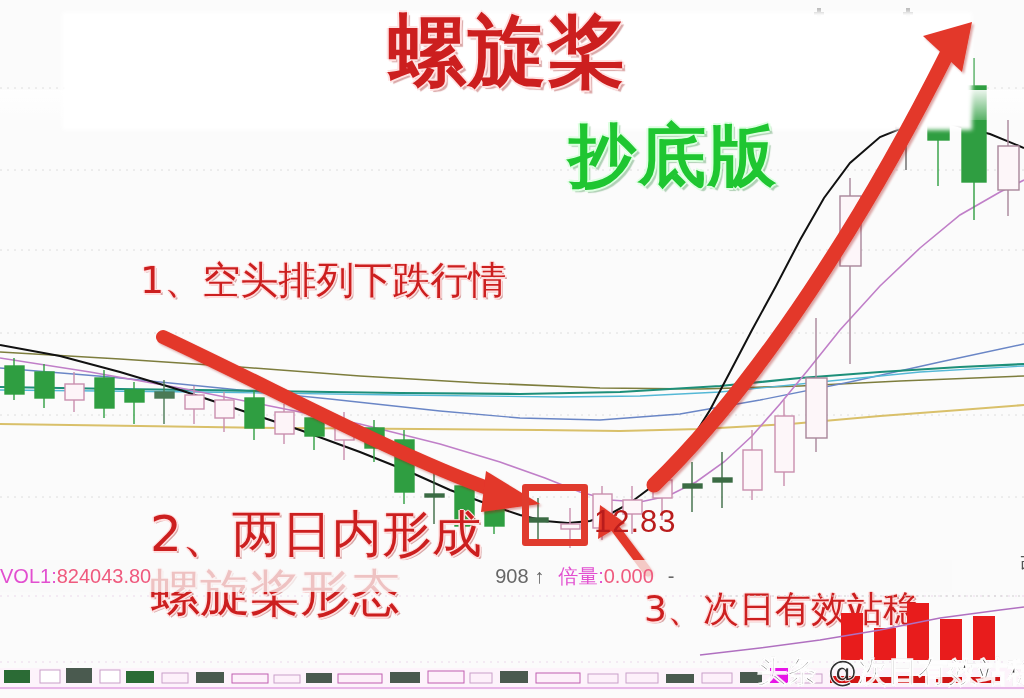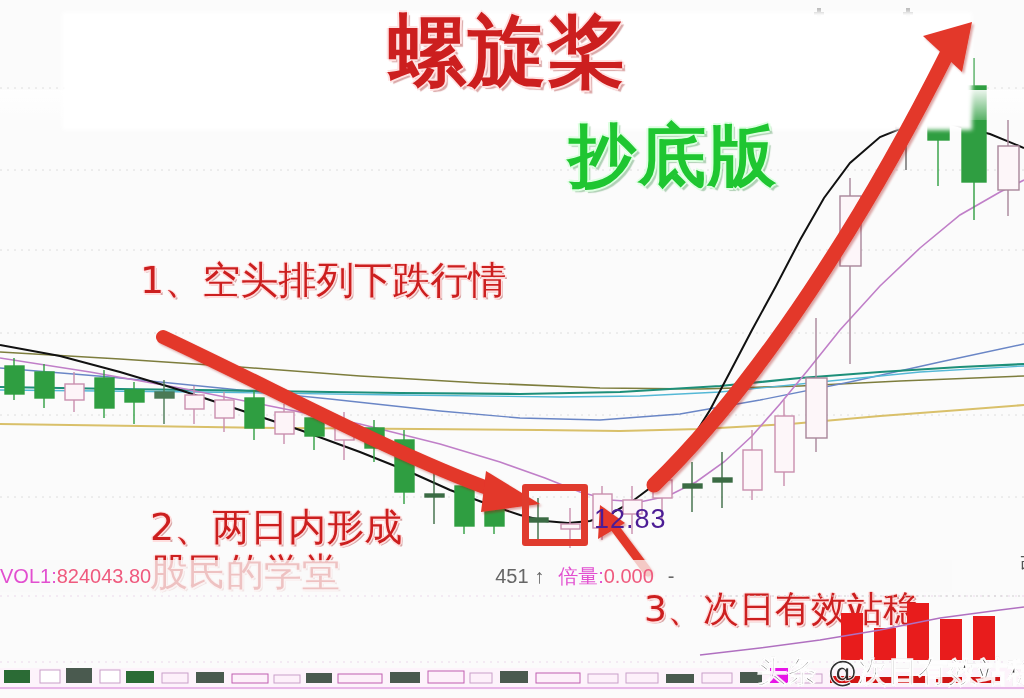--- a/index.html
+++ b/index.html
@@ -65,21 +65,21 @@
     font-weight:normal;
     color:#cc1f1f;
     white-space:nowrap;
     line-height:1.18;
     text-shadow:
       1.5px 0 0 #ffdede, -1.5px 0 0 #ffdede,
       0 1.5px 0 #ffdede, 0 -1.5px 0 #ffdede,
       2px 2px 0 rgba(150,10,10,.35);
   }
   #anno1{left:140px;top:258px;font-size:38px;}
-  #anno2{left:150px;top:505px;font-size:38px;}
+  #anno2{left:150px;top:505px;font-size:50px;}
   #anno3{left:644px;top:548px;font-size:36px;margin-top:40px;}
 
   
   #statusbar{
     position:absolute;left:0;top:560px;width:952px;height:32px;
     background:rgba(250,250,250,.75);
     display:flex;align-items:center;
     font-family:"Liberation Sans","DejaVu Sans",sans-serif;
     font-size:20px;
     white-space:nowrap;
@@ -91,21 +91,21 @@
   #sb-right{
     position:absolute;right:6px;top:550px;
     font-size:19px;color:#555;
     font-family:"DejaVu Sans","Liberation Sans",sans-serif;
   }
 
   
   #price-tag{
     position:absolute;left:594px;top:504px;
     font-family:"Liberation Sans","DejaVu Sans",sans-serif;
-    font-size:27px;color:#4c1d95;
+    font-size:31px;color:#b91c1c;
     letter-spacing:1px;
   }
 
   
   #watermark{
     position:absolute;left:757px;top:652px;
     font-family:"DejaVu Sans","Liberation Sans",sans-serif;
     font-size:30px;font-weight:bold;
     color:#222;
     -webkit-text-stroke:1px #fff;
@@ -333,21 +333,21 @@
   </svg>
 
   <div id="highlight-box"></div>
 
   <div id="price-tag">12.83</div>
 
   <div class="anno" id="anno1">1、空头排列下跌行情</div>
 
   <div class="anno" id="anno2">
     <div>2、两日内形成</div>
-    <div>股民的学堂</div>
+    <div>螺旋桨形态</div>
   </div>
 
   <div class="anno" id="anno3">
     <div>3、次日有效站稳</div>
   </div>
 
   <svg class="layer" viewBox="0 0 1024 698" xmlns="http://www.w3.org/2000/svg">
 
     <g fill="#e81c1c">
       <rect x="841" y="613" width="22" height="47"></rect>
@@ -395,21 +395,21 @@
       <rect x="970" y="677" width="30" height="6" fill="#d01414"></rect>
     </g>
     <line x1="0" y1="688" x2="1024" y2="688" stroke="#e8b8e8" stroke-width="2"></line>
   </svg>
 
   <div id="statusbar">
     <span class="sb-item">
       <span class="sb-label">VOL1:</span><span class="sb-val">824043.80</span>
     </span>
     <span class="sb-item" style="margin-left:330px;">
-      <span class="sb-grey">451</span>
+      <span class="sb-grey">908</span>
       <span class="sb-grey">↑</span>
     </span>
     <span class="sb-item">
       <span class="sb-label">倍量:</span><span class="sb-val">0.000</span>
     </span>
     <span class="sb-item sb-grey">-</span>
   </div>
   <div id="sb-right">改变</div>
 
   <div id="watermark">头条 @次日有效站稳</div>

